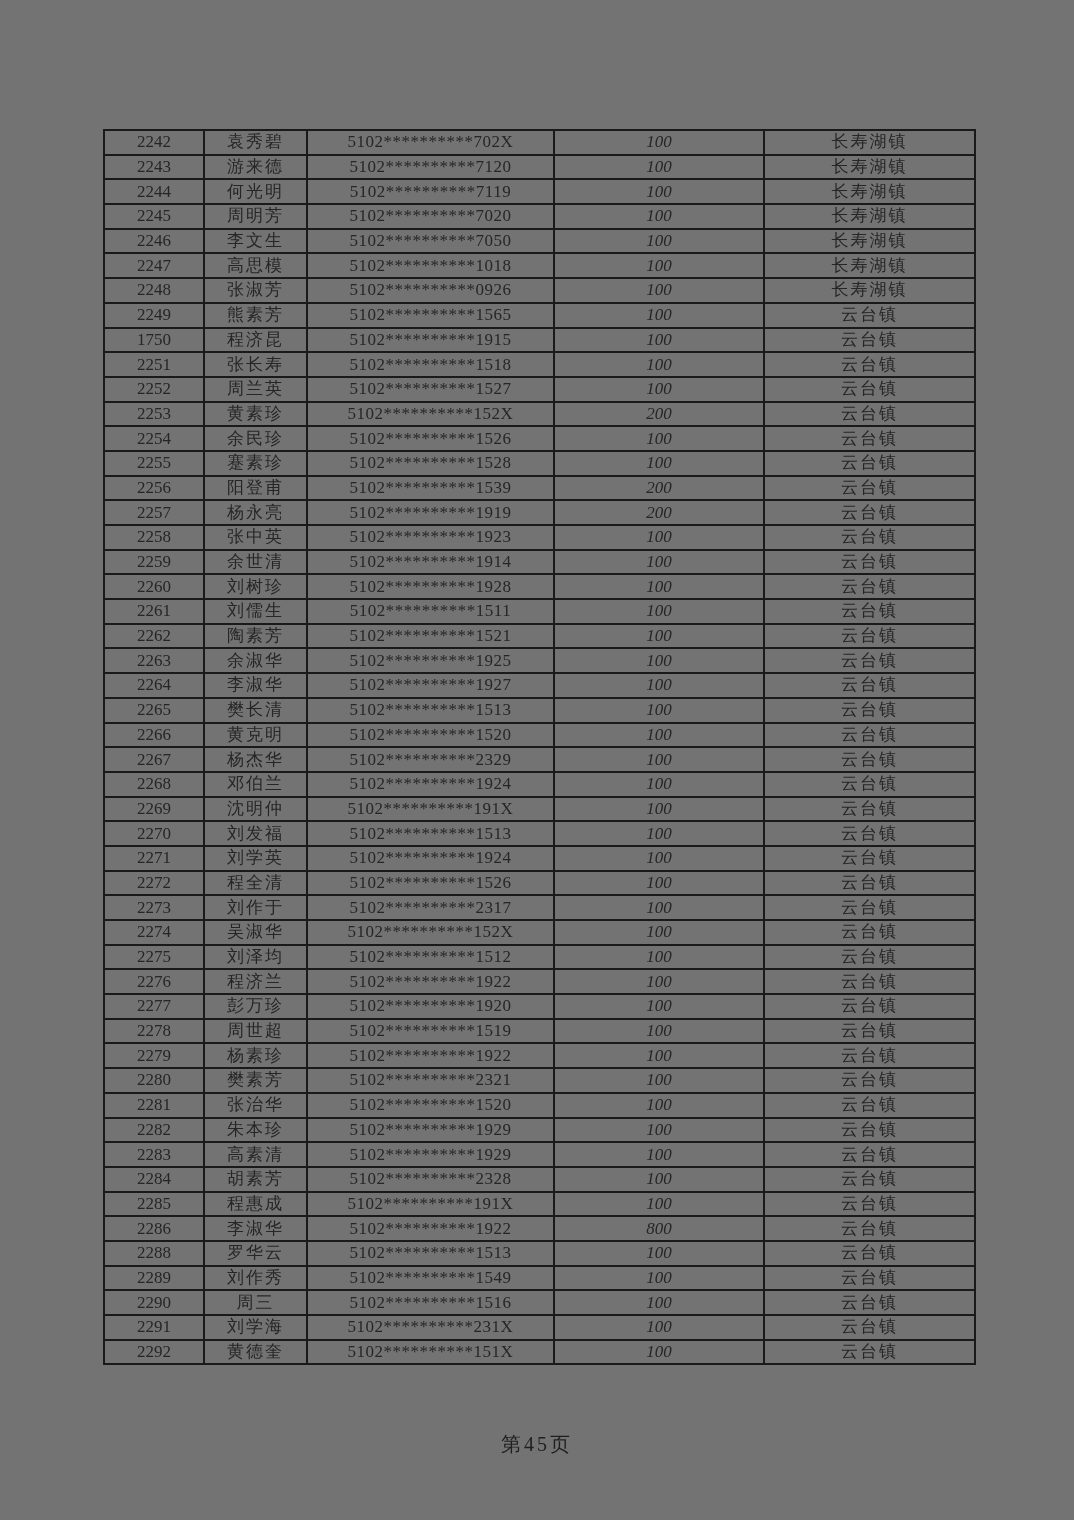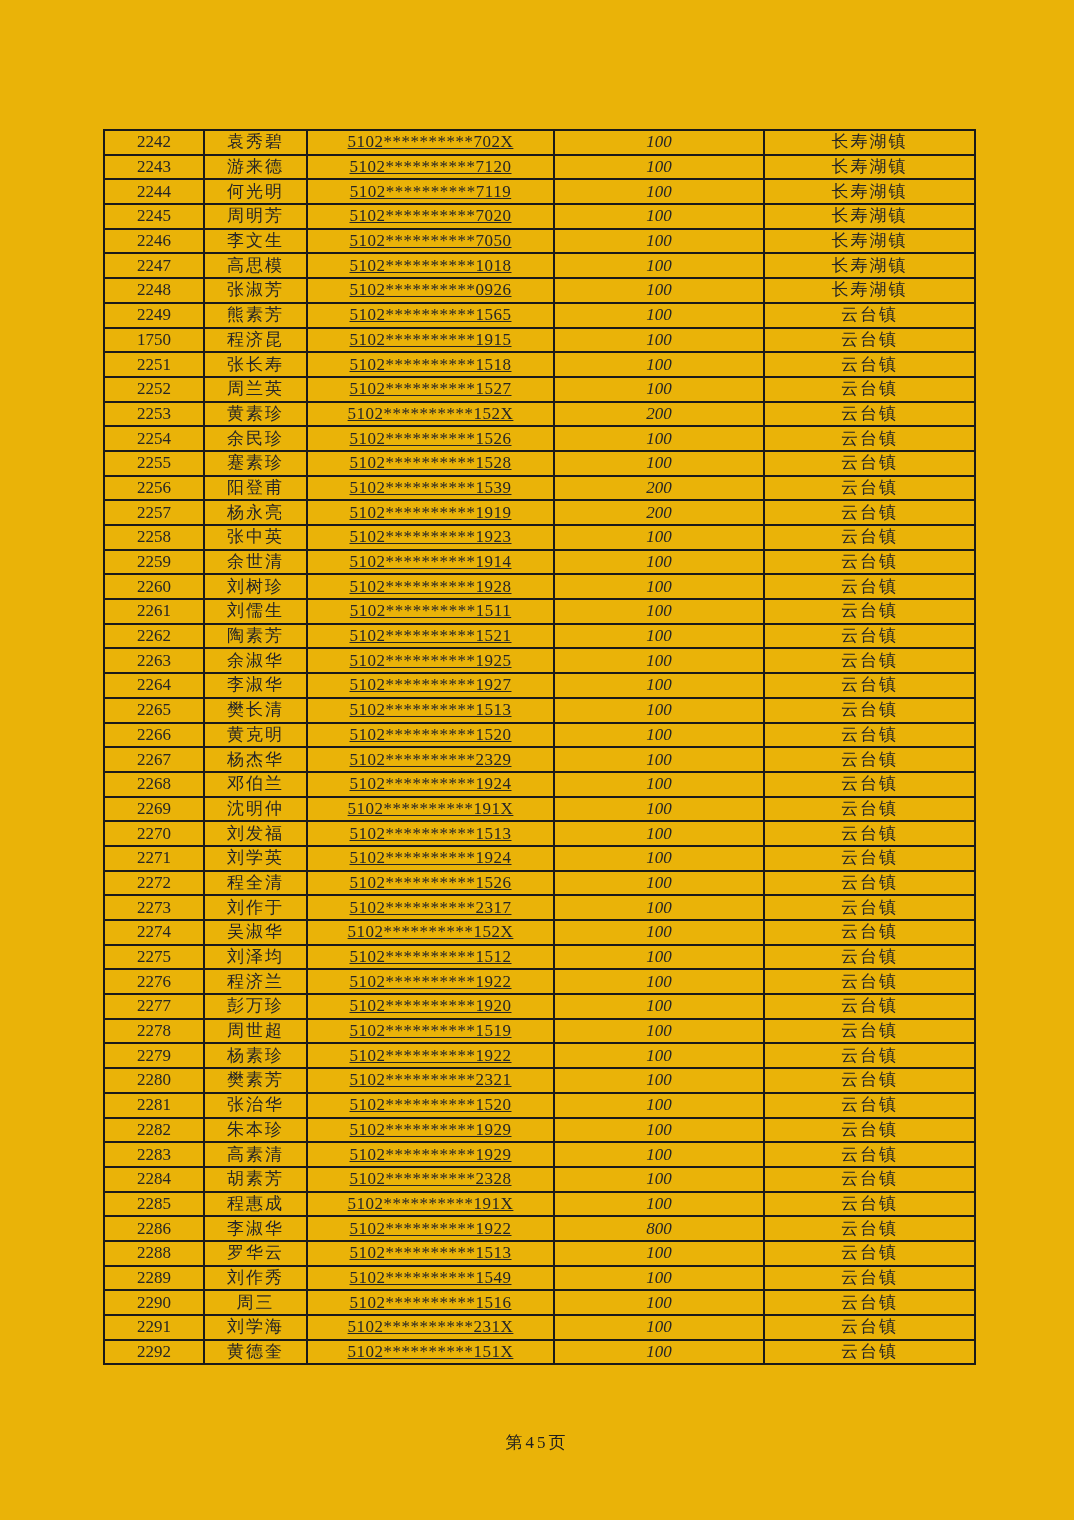--- a/index.html
+++ b/index.html
@@ -11,21 +11,21 @@
     height: 1520px;
     background: #ffffff;
     position: relative;
     font-family: "Liberation Serif", "DejaVu Serif", serif;
     color: #222222;
     overflow: hidden;
   }
   .sheet {
     position: absolute;
     inset: 0;
-    background: #eab308;
+    background: #737373;
   }
   table.roster {
     position: absolute;
     left: 103px;
     top: 129px;
     width: 871px;
     border-collapse: collapse;
     table-layout: fixed;
   }
   table.roster td {
@@ -35,30 +35,30 @@
     text-align: center;
     vertical-align: middle;
     font-size: 17px;
     line-height: 22px;
     white-space: nowrap;
     overflow: hidden;
     color: #262626;
   }
   td.c0 { font-size: 18px; }                    
   td.c1 { letter-spacing: 2px; }                
-  td.c2 { font-size: 17.5px; letter-spacing: 0.5px; text-decoration: underline; } 
+  td.c2 { font-size: 17.5px; letter-spacing: 0.5px; } 
   td.c3 { font-size: 18px; font-style: italic; }                    
   td.c4 { letter-spacing: 2px; margin-left: 39px; }                
   .footer {
     position: absolute;
     left: 0;
     right: 0;
     top: 1431px;
     text-align: center;
-    font-size: 17px;
+    font-size: 20px;
     letter-spacing: 3px;
     color: #1f1f1f;
   }
 </style>
 </head>
 <body>
 
 <div class="sheet">
 
   <table class="roster">

